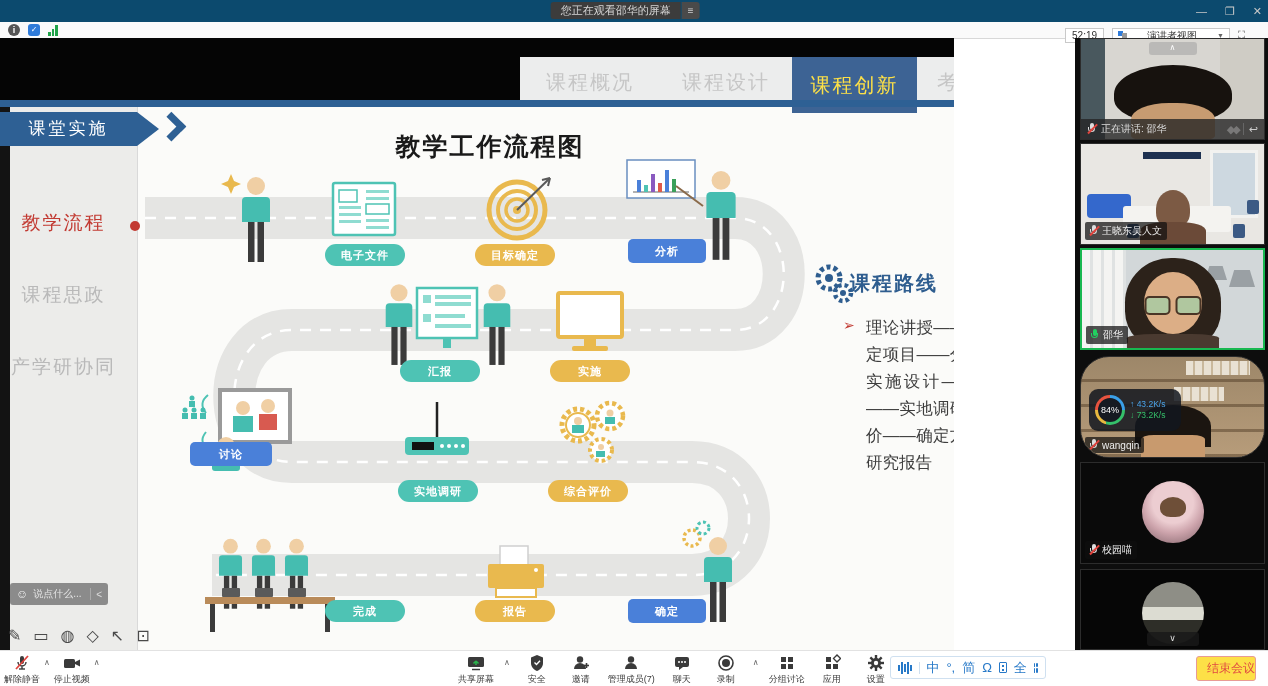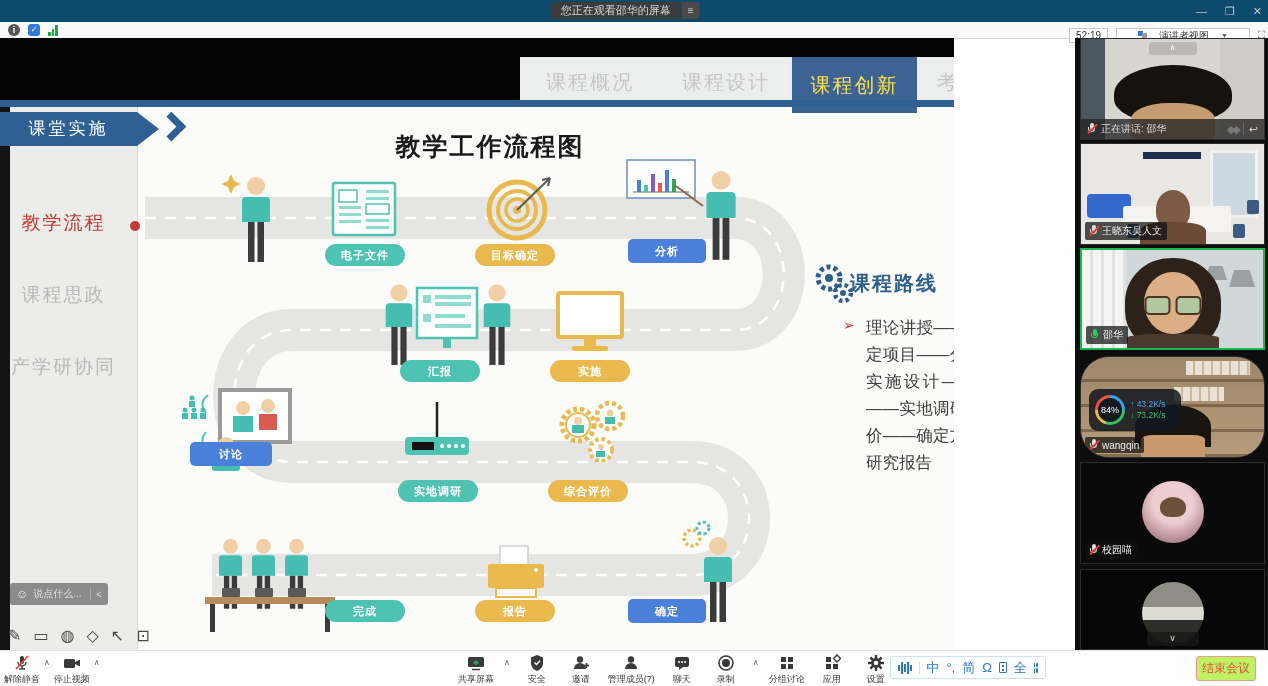--- a/index.html
+++ b/index.html
@@ -13,23 +13,23 @@
   .win-ctrls{position:absolute;right:6px;top:0;height:22px;display:flex;gap:18px;color:#c9c9c9;font-size:11px;align-items:center;}
   .win-ctrls span{cursor:default;}
   
   .statusbar{position:absolute;left:0;top:22px;width:1268px;height:16px;background:#fafafa;border-bottom:1px solid #d8d8d8;}
   .status-icons{position:absolute;left:8px;top:2px;display:flex;gap:8px;align-items:center;}
   .ic-info{width:12px;height:12px;border-radius:50%;background:#555;color:#fff;font-size:9px;line-height:12px;text-align:center;font-weight:bold;}
   .ic-shield{width:12px;height:12px;border-radius:3px;background:#2f7bd9;color:#fff;font-size:8px;line-height:12px;text-align:center;}
   .ic-signal{display:flex;align-items:flex-end;gap:1px;height:11px;}
   .ic-signal i{display:block;width:2.5px;background:#21a44a;}
   .ic-signal i:nth-child(1){height:4px}.ic-signal i:nth-child(2){height:7px}.ic-signal i:nth-child(3){height:11px}
-  .status-right{position:absolute;right:4px;top:1px;display:flex;gap:8px;align-items:center;height:24px;}
+  .status-right{position:absolute;right:24px;top:1px;display:flex;gap:8px;align-items:center;height:24px;}
   .timer-box{border:1px solid #c9c9c9;background:#fff;font-size:10px;color:#333;padding:0 6px;line-height:13px;}
-  .view-box{border:1px solid #c9c9c9;background:#fff;font-size:10px;color:#333;padding:0 21px;line-height:13px;display:flex;gap:12px;align-items:center;}
+  .view-box{border:1px solid #c9c9c9;background:#fff;font-size:10px;color:#333;padding:0 5px;line-height:13px;display:flex;gap:20px;align-items:center;}
   .view-grid{width:9px;height:9px;position:relative;}
   .view-grid:before{content:"";position:absolute;left:0;top:0;width:5px;height:5px;background:#2f7bd9;}
   .view-grid:after{content:"";position:absolute;right:0;bottom:0;width:5px;height:7px;background:#9a9a9a;}
   .caret{font-size:7px;color:#666;}
   .fs{color:#555;font-size:10px;letter-spacing:-1px;}
   
   .share{position:absolute;left:0;top:38px;width:954px;height:612px;background:#fbfbf9;overflow:hidden;}
   .blk-top{position:absolute;left:0;top:0;width:1075px;height:19px;background:#050505;}
   .blk-left-top{position:absolute;left:0;top:19px;width:520px;height:50px;background:#050505;}
   .blk-left-strip{position:absolute;left:0;top:69px;width:10px;height:543px;background:#131313;}
@@ -71,21 +71,21 @@
   .ime{position:absolute;left:890px;top:5px;width:156px;height:23px;border:1px solid #cfe0f0;border-radius:3px;background:#fff;display:flex;align-items:center;gap:7px;padding:0 7px;box-sizing:border-box;color:#2779c8;font-size:13px;}
   .ime .bars{display:flex;align-items:center;gap:1px;height:12px;}
   .ime .bars i{display:block;width:2px;background:#2779c8;}
   .ime .bars i:nth-child(1){height:6px}.ime .bars i:nth-child(2){height:12px}.ime .bars i:nth-child(3){height:8px}.ime .bars i:nth-child(4){height:12px}.ime .bars i:nth-child(5){height:6px}
   .ime .sep{width:1px;height:12px;background:#cfe0f0;}
   .kbd-ic{width:14px;height:9px;border:1.3px solid #2779c8;border-radius:1px;position:relative;}
   .kbd-ic:before{content:"";position:absolute;left:2px;top:2px;right:2px;height:1.5px;background:#2779c8;}
   .kbd-ic:after{content:"";position:absolute;left:2px;bottom:1.5px;right:2px;height:1.5px;background:#2779c8;}
   .grid-ic{width:10px;height:10px;display:grid;grid-template-columns:1fr 1fr;gap:1px;}
   .grid-ic i{background:#2779c8;border-radius:1px;}
-  .end-btn{position:absolute;left:1196px;top:5px;width:58px;height:23px;border:1px solid #e89b95;border-radius:3px;background:#bef264;color:#e14b42;font-size:12px;line-height:22px;text-align:center;}
+  .end-btn{position:absolute;left:1196px;top:5px;width:58px;height:23px;border:1px solid #e89b95;border-radius:3px;background:#fde047;color:#e14b42;font-size:12px;line-height:22px;text-align:right;}
   
   .panel{position:absolute;left:1075px;top:38px;width:193px;height:612px;background:#0d0d0d;}
   .tile{position:absolute;left:5px;width:185px;height:102px;background:#1a1a1a;overflow:hidden;border:1px solid #2c2c2c;box-sizing:border-box;}
   .t1{top:0px;background:linear-gradient(90deg,#49585e 0 13%,#d8d6d1 13% 76%,#cfccc5 76% 100%);}
   .t2{top:105px;background:#e9e7e3;}
   .t3{top:210px;border:2px solid #18b850;background:linear-gradient(90deg,#ecebe8 0 24%,#d2d7d9 24% 100%);}
   .t4{top:318px;background:linear-gradient(#9d8769,#b79c7a);border-radius:29px;}
   .t5{top:424px;background:#0a0a0a;}
   .t6{top:531px;height:81px;background:#060606;}
   .name-chip{position:absolute;left:4px;bottom:4px;background:rgba(15,15,15,.72);color:#eee;font-size:10px;padding:2px 5px 2px 4px;border-radius:2px;display:flex;gap:4px;align-items:center;z-index:5;}

